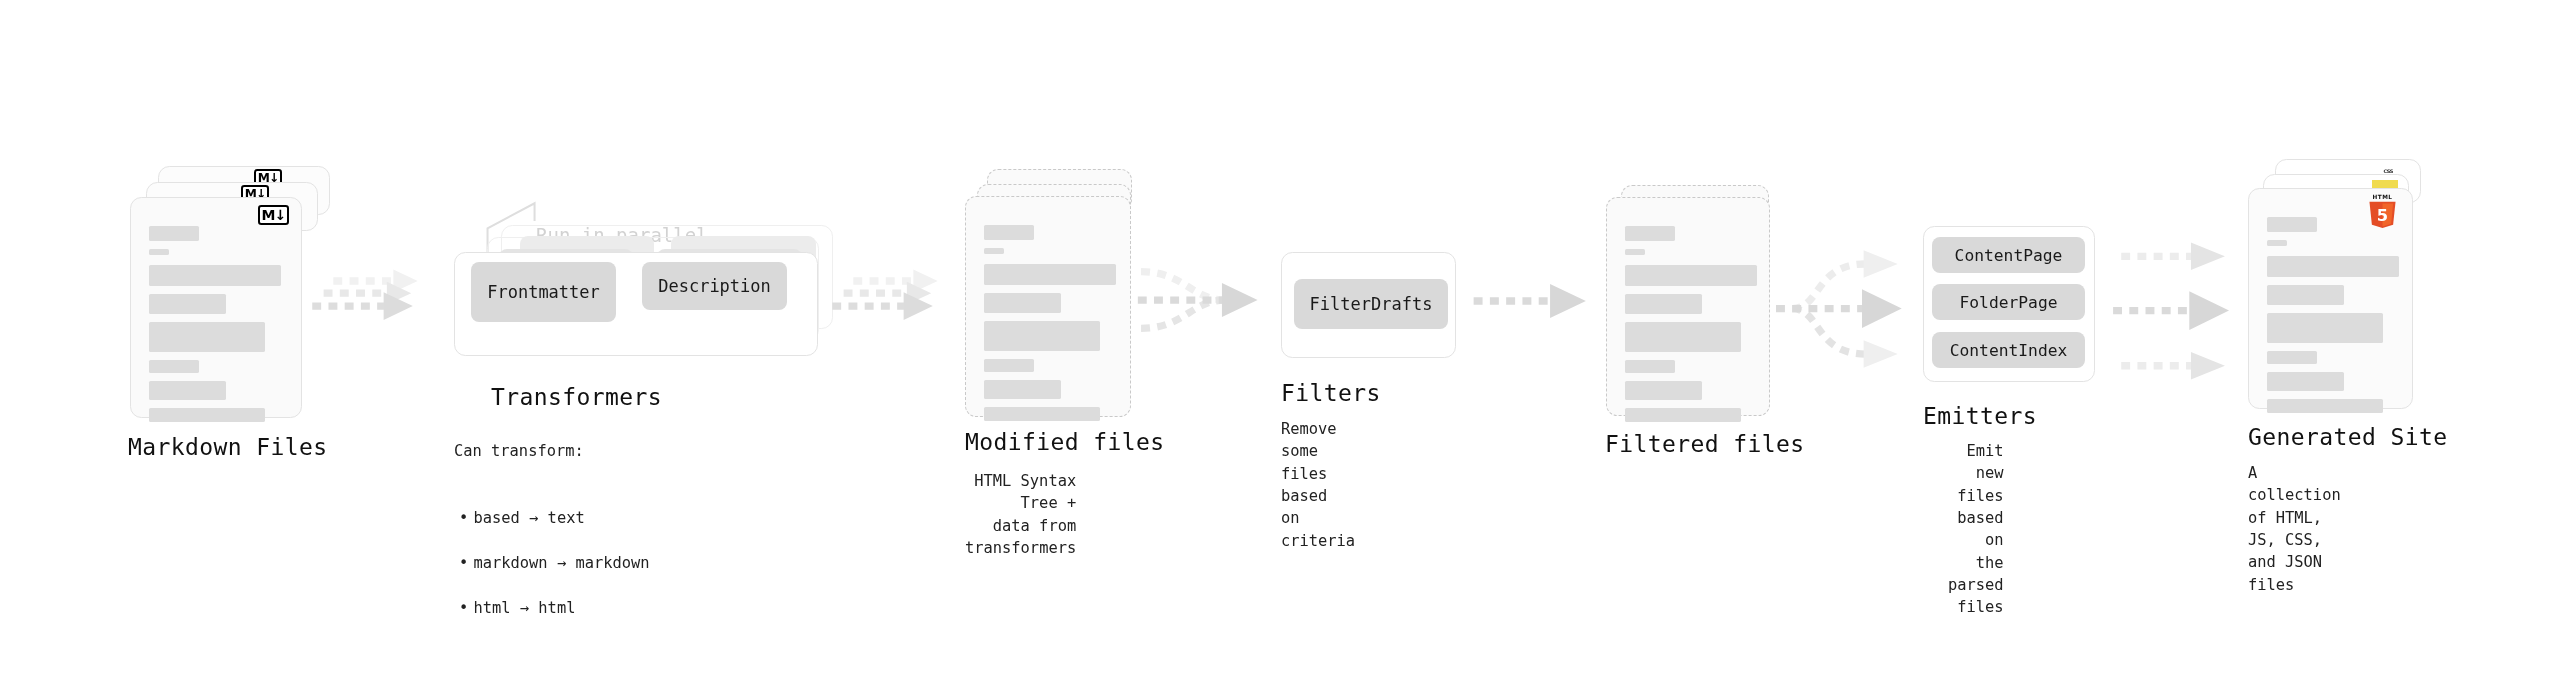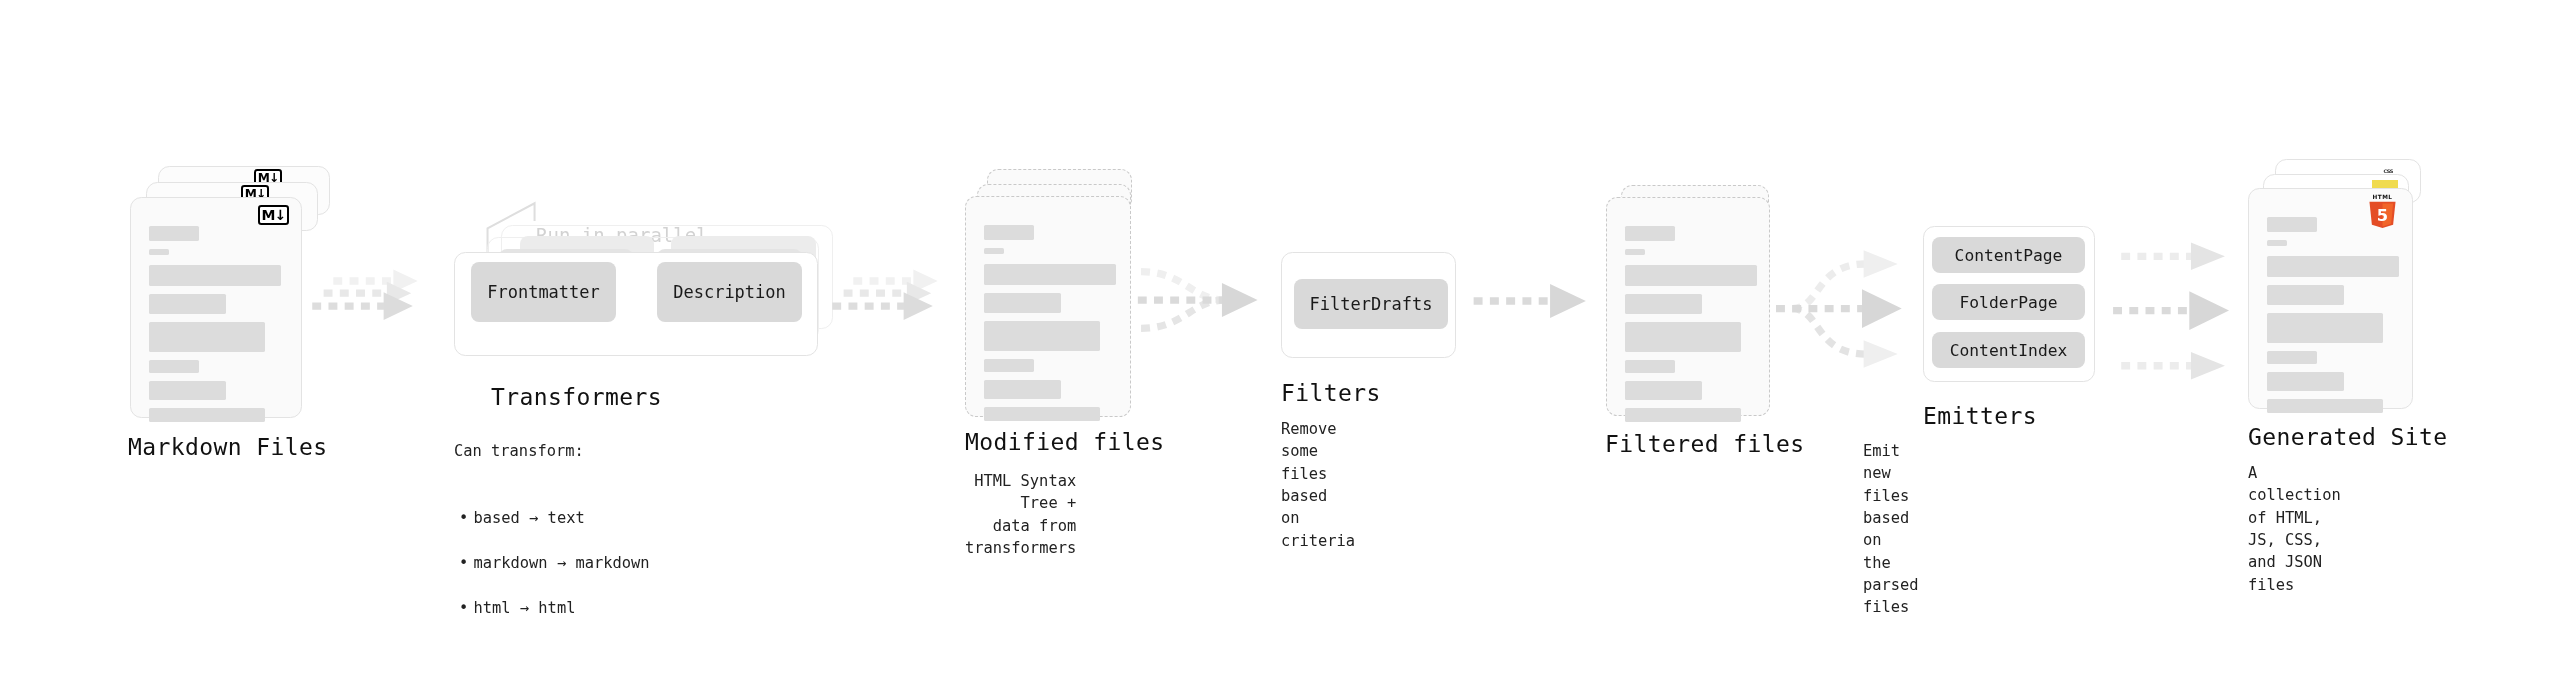--- a/index.html
+++ b/index.html
@@ -129,21 +129,21 @@
       <line x1="-8" y1="42" x2="42" y2="42" stroke="#d8d8d8"></line>
     </g>
     <polygon points="42,3 54,8 42,13" fill="#ececec"></polygon>
     <polygon points="42,19 54,24 42,29" fill="#e6e6e6"></polygon>
     <polygon points="42,36 56,42 42,48" fill="#d8d8d8"></polygon>
   </svg>
 
   <div class="obox" style="left:454px;top:252px;width:364px;height:104px;"></div>
 
   <div class="pill" style="left:471px;top:262px;width:145px;height:60px;">Frontmatter</div>
-  <div class="pill" style="left:657px;top:262px;width:145px;height:60px;">Description</div>
+  <div class="pill" style="left:642px;top:262px;width:145px;height:48px;">Description</div>
 
   <div class="cap-title" style="left:462px;top:384px;margin-left:29px;">Transformers</div>
   <div class="cap-sub" style="left:454px;top:418px;">
     <div>Can transform:</div>
     <ul>
       <li>based → text</li>
       <li>markdown → markdown</li>
       <li>html → html</li>
     </ul>
   </div>
@@ -234,21 +234,21 @@
 </svg>
 
 <div class="stage">
   <div class="obox" style="left:1923px;top:226px;width:172px;height:156px;"></div>
 
   <div class="pill" style="left:1932px;top:237px;width:153px;height:36px;font-size:16.3px;">ContentPage</div>
   <div class="pill" style="left:1932px;top:284px;width:153px;height:36px;font-size:16.3px;">FolderPage</div>
   <div class="pill" style="left:1932px;top:332px;width:153px;height:36px;font-size:16.3px;">ContentIndex</div>
 
   <div class="cap-title" style="left:1923px;top:403px;">Emitters</div>
-  <div class="cap-sub" style="left:1863px;top:440px;">Emit new files based on
+  <div class="cap-sub" style="left:1948px;top:440px;text-align:right;">Emit new files based on
 the parsed files</div>
 </div>
 
 <svg style="left:2105px;top:236px;" width="154" height="146" viewBox="0 0 190 180">
   <g stroke-dasharray="11 9" stroke-width="9" fill="none">
     <line x1="20" y1="25" x2="110" y2="25" stroke="#ececec"></line>
     <line x1="10" y1="92" x2="112" y2="92" stroke="#dadada"></line>
     <line x1="20" y1="160" x2="110" y2="160" stroke="#ececec"></line>
   </g>
   <polygon points="106,8  148,25  106,42" fill="#e4e4e4"></polygon>

